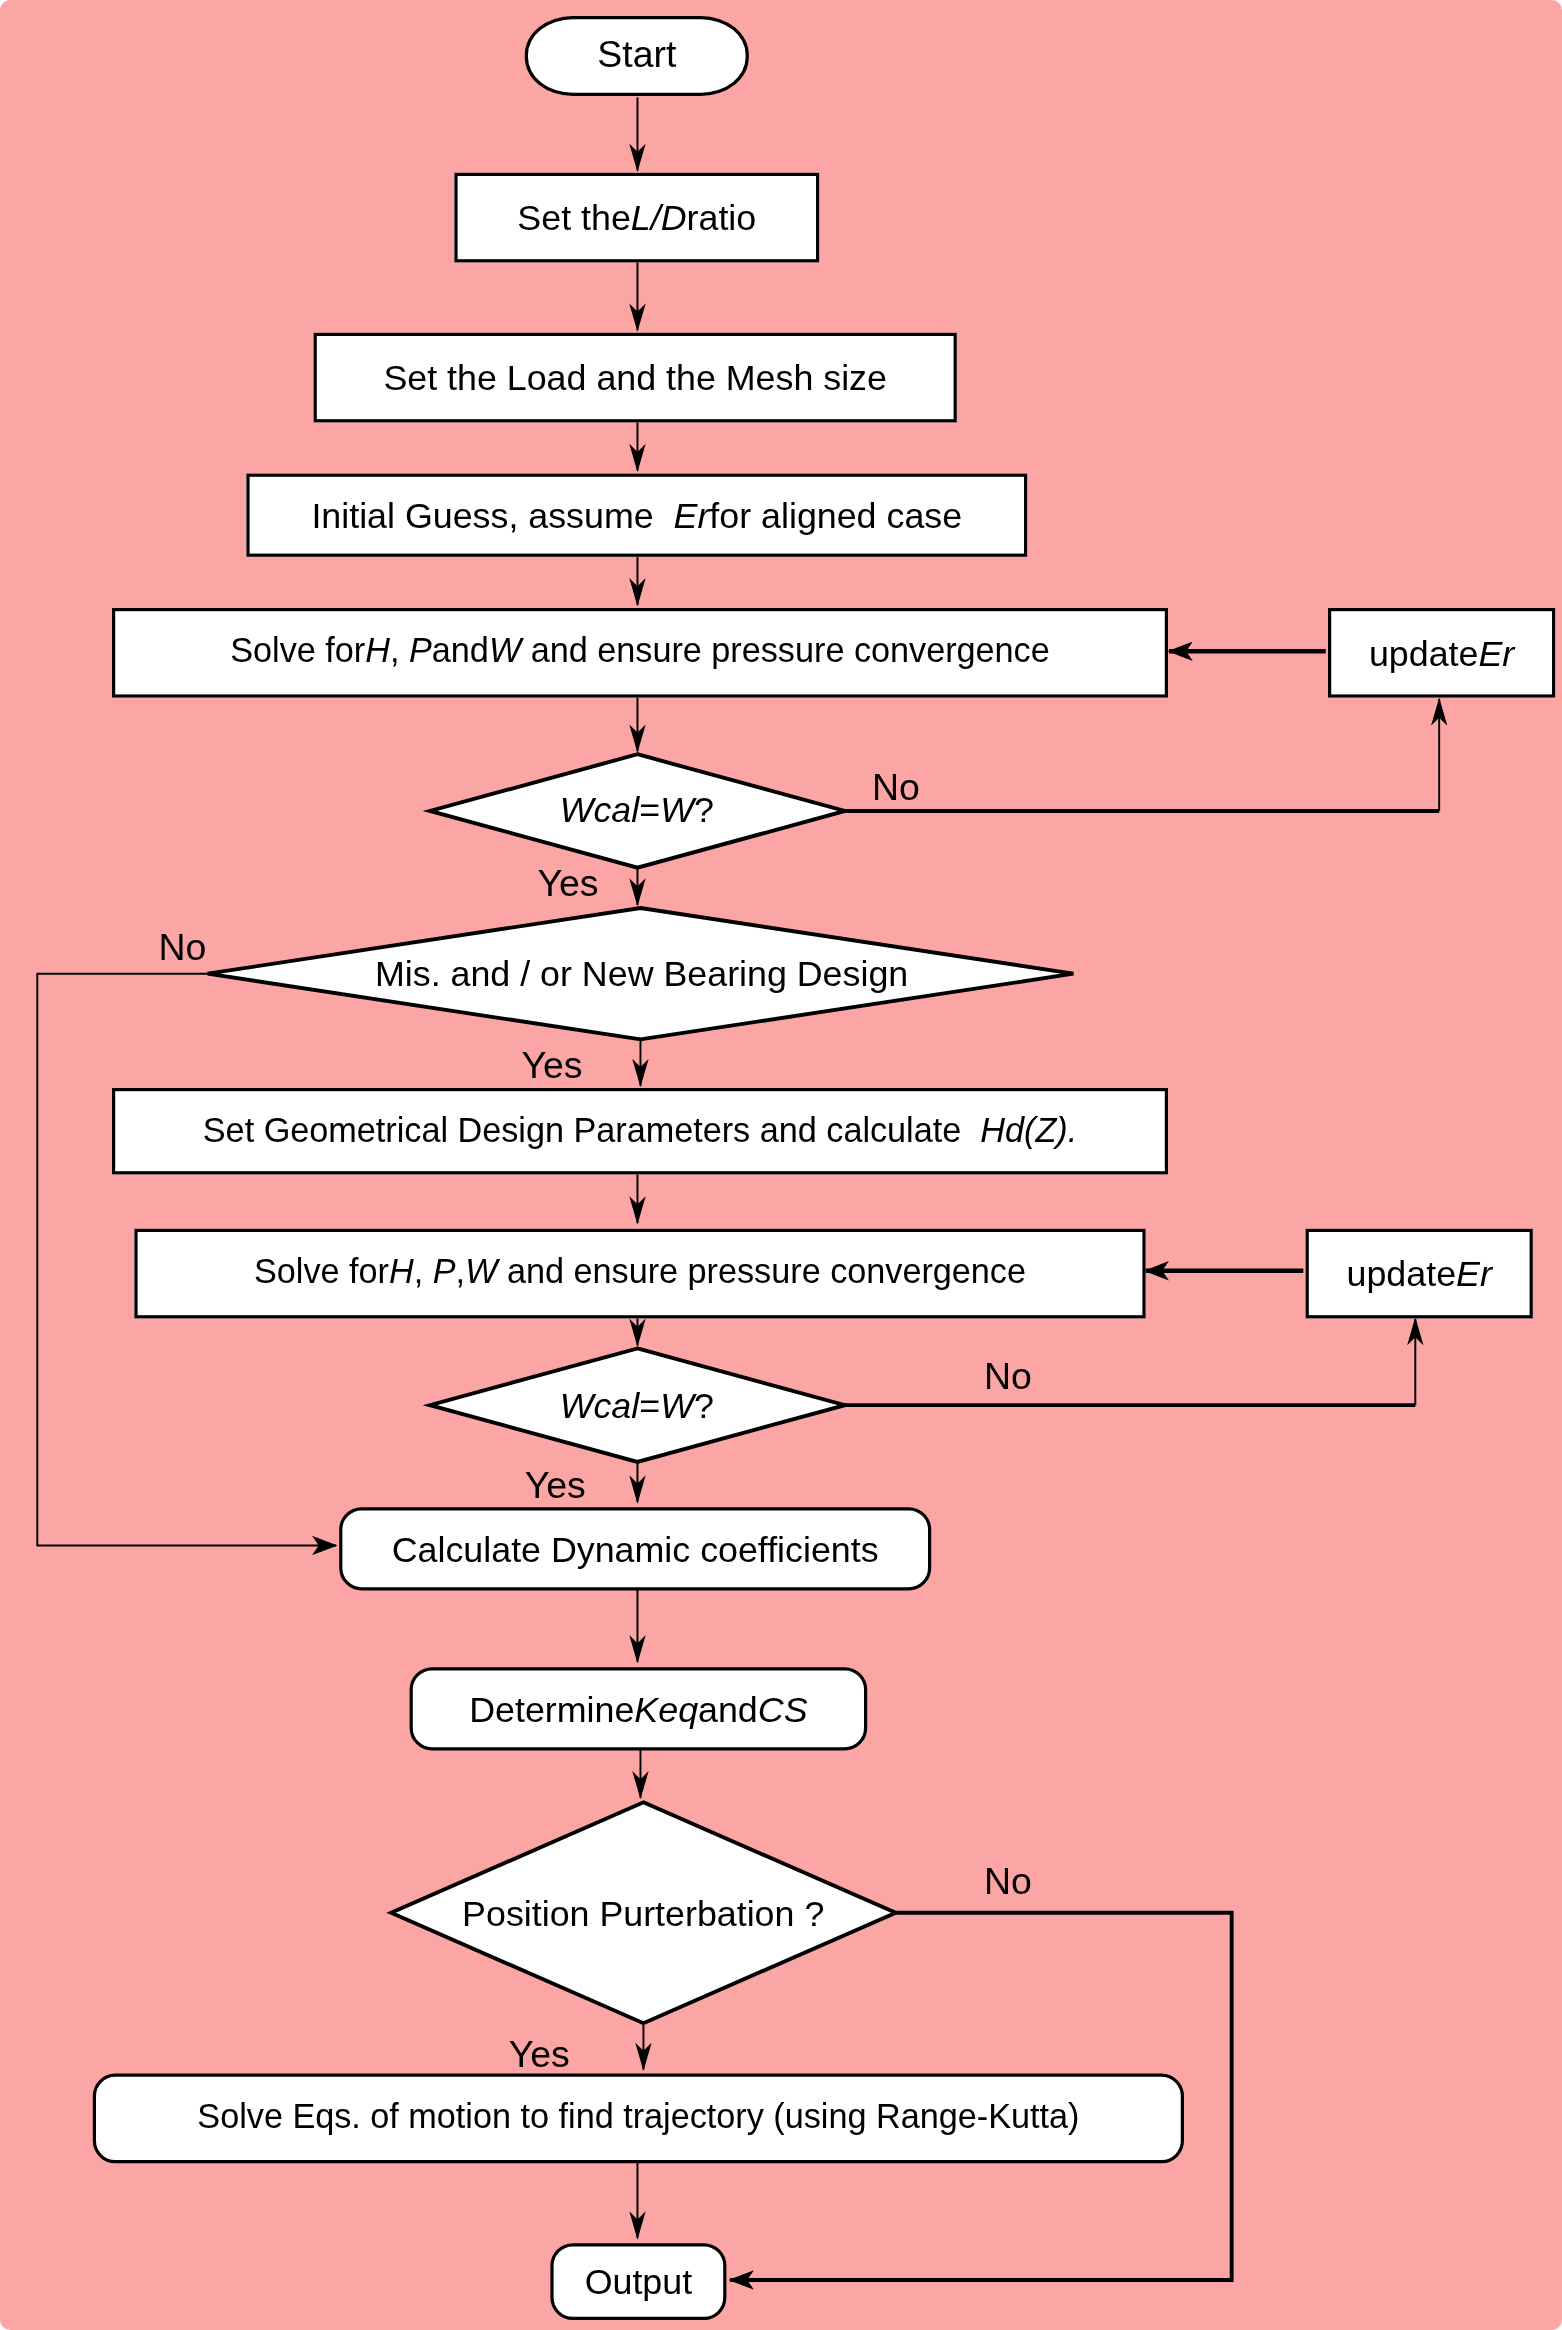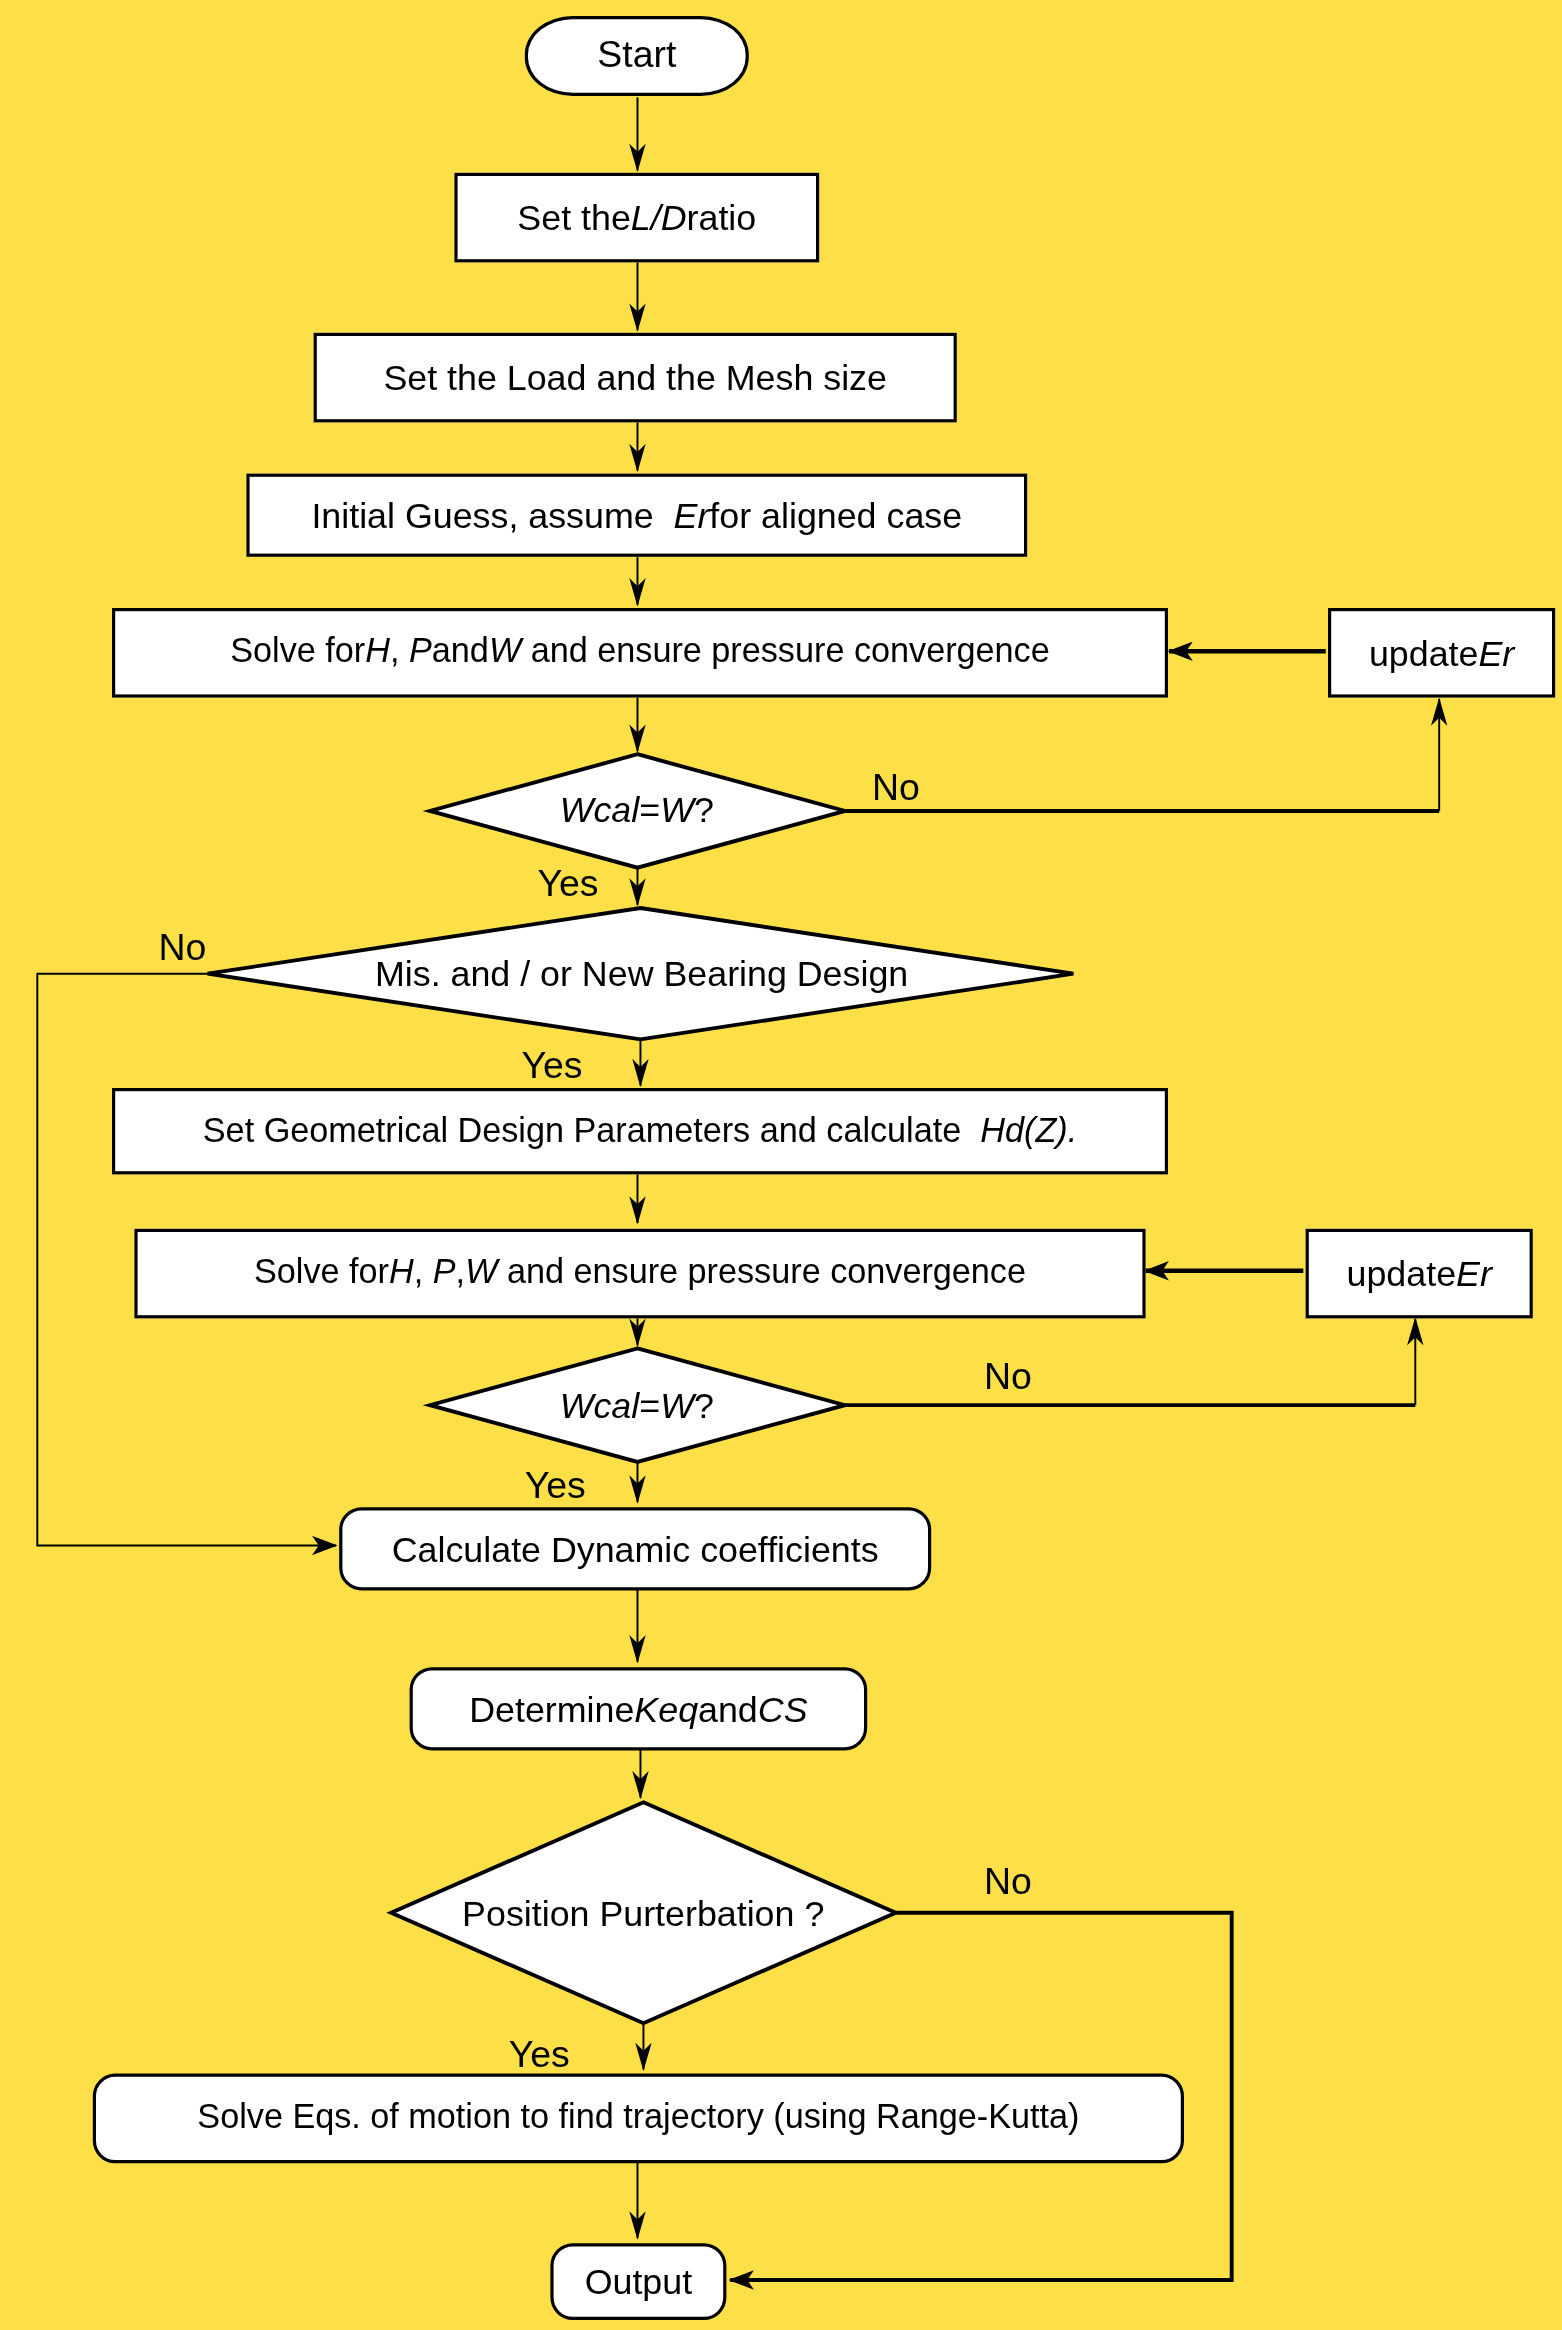--- a/index.html
+++ b/index.html
@@ -1,16 +1,16 @@
 <!DOCTYPE html>
 <html style="font-size:7.5px"><head>
 <meta charset="utf-8">
 <style>
   html, body { margin: 0; padding: 0; background: #ffffff; }
-  .viewport { width: 1562px; height: 2330px; overflow: hidden; background: #fde047; }
+  .viewport { width: 1562px; height: 2330px; overflow: hidden; background: #fca5a5; border-radius: 10px; }
   .canvas {
     position: relative; width: 488px; height: 728px;
     transform: scale(3.2); transform-origin: 0 0;
     font-family: "Liberation Sans", sans-serif; color: #000;
   }
   svg.layer { position: absolute; left: 0; top: 0; z-index: 1; }
   .node {
     position: absolute; box-sizing: border-box; z-index: 2;
     display: flex; align-items: center; justify-content: center;
     background: #fff; border: 1.2px solid #000;

